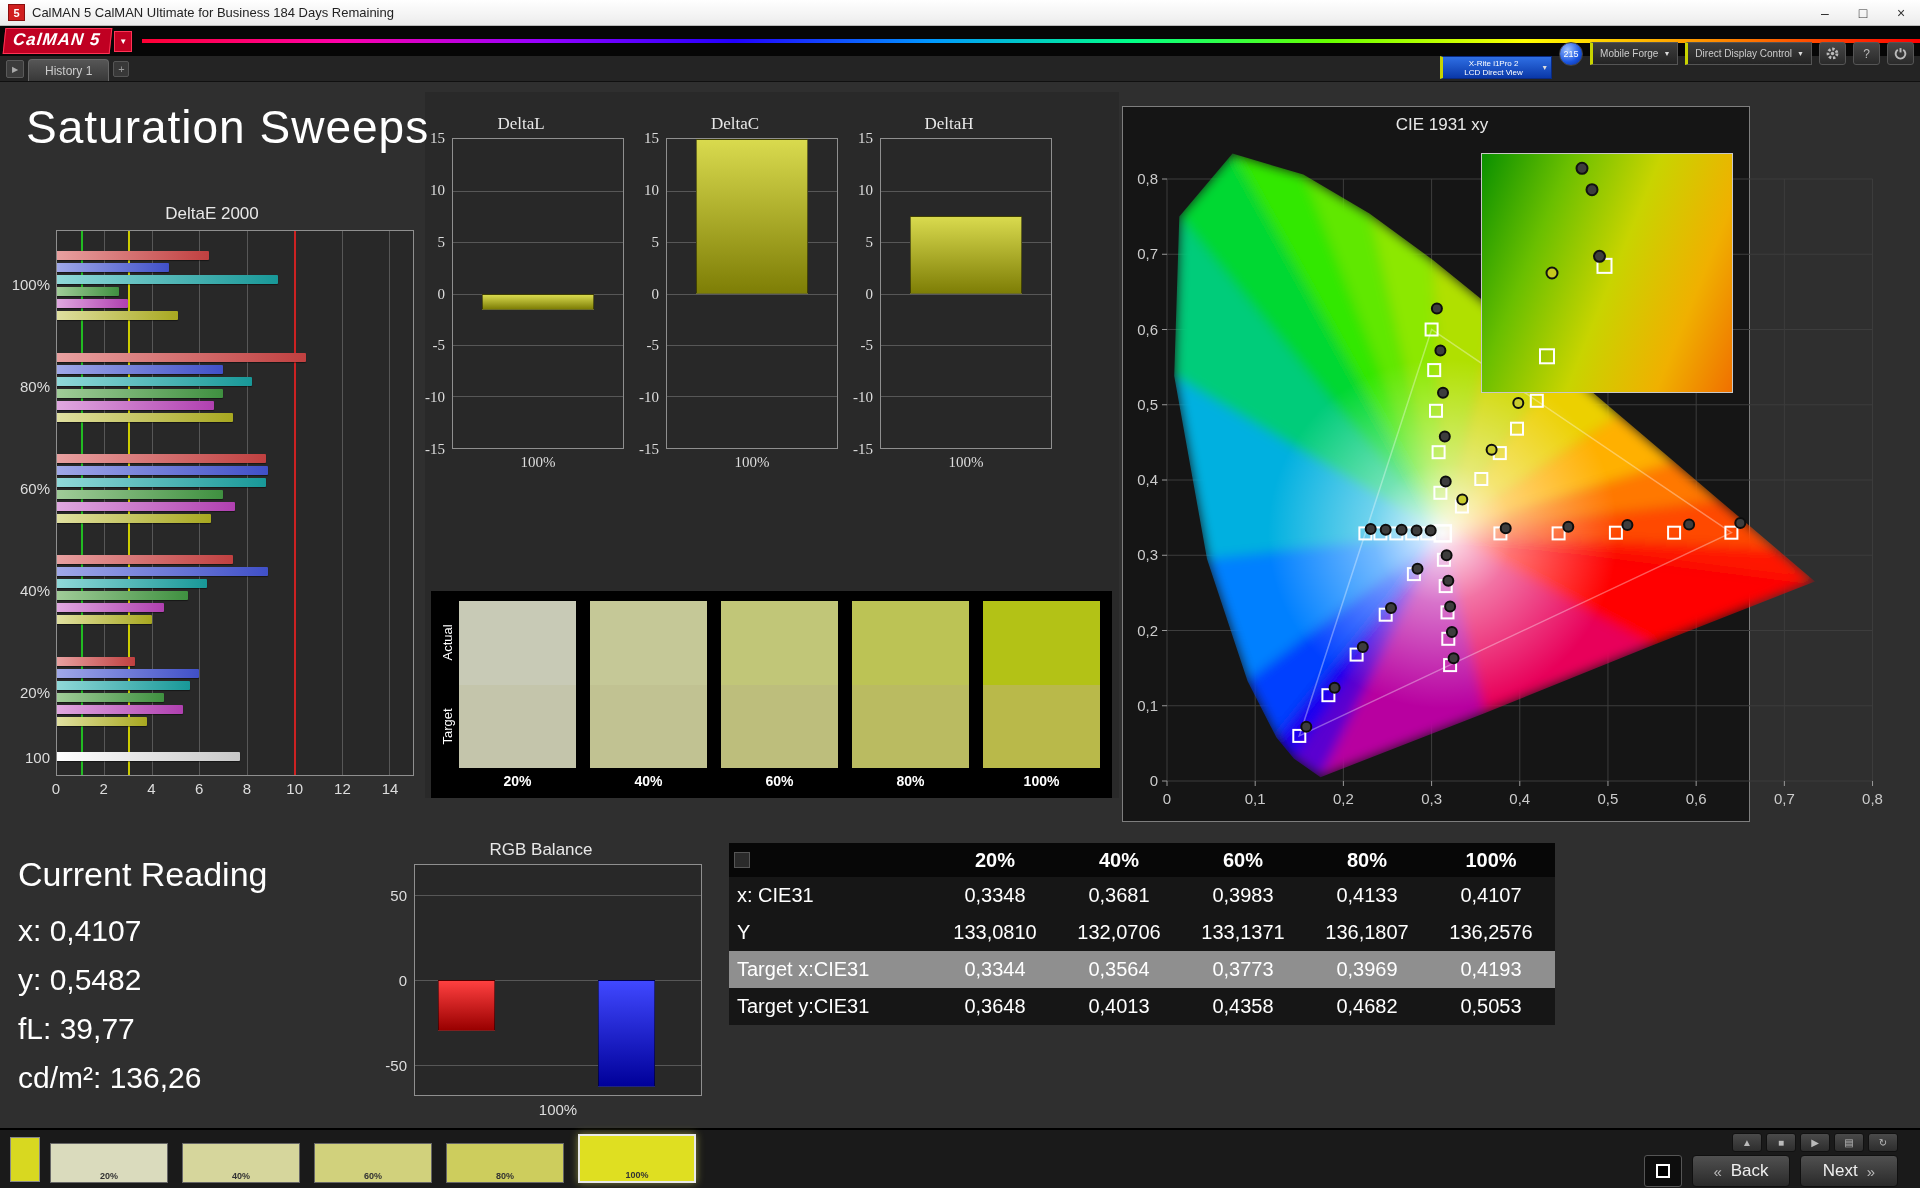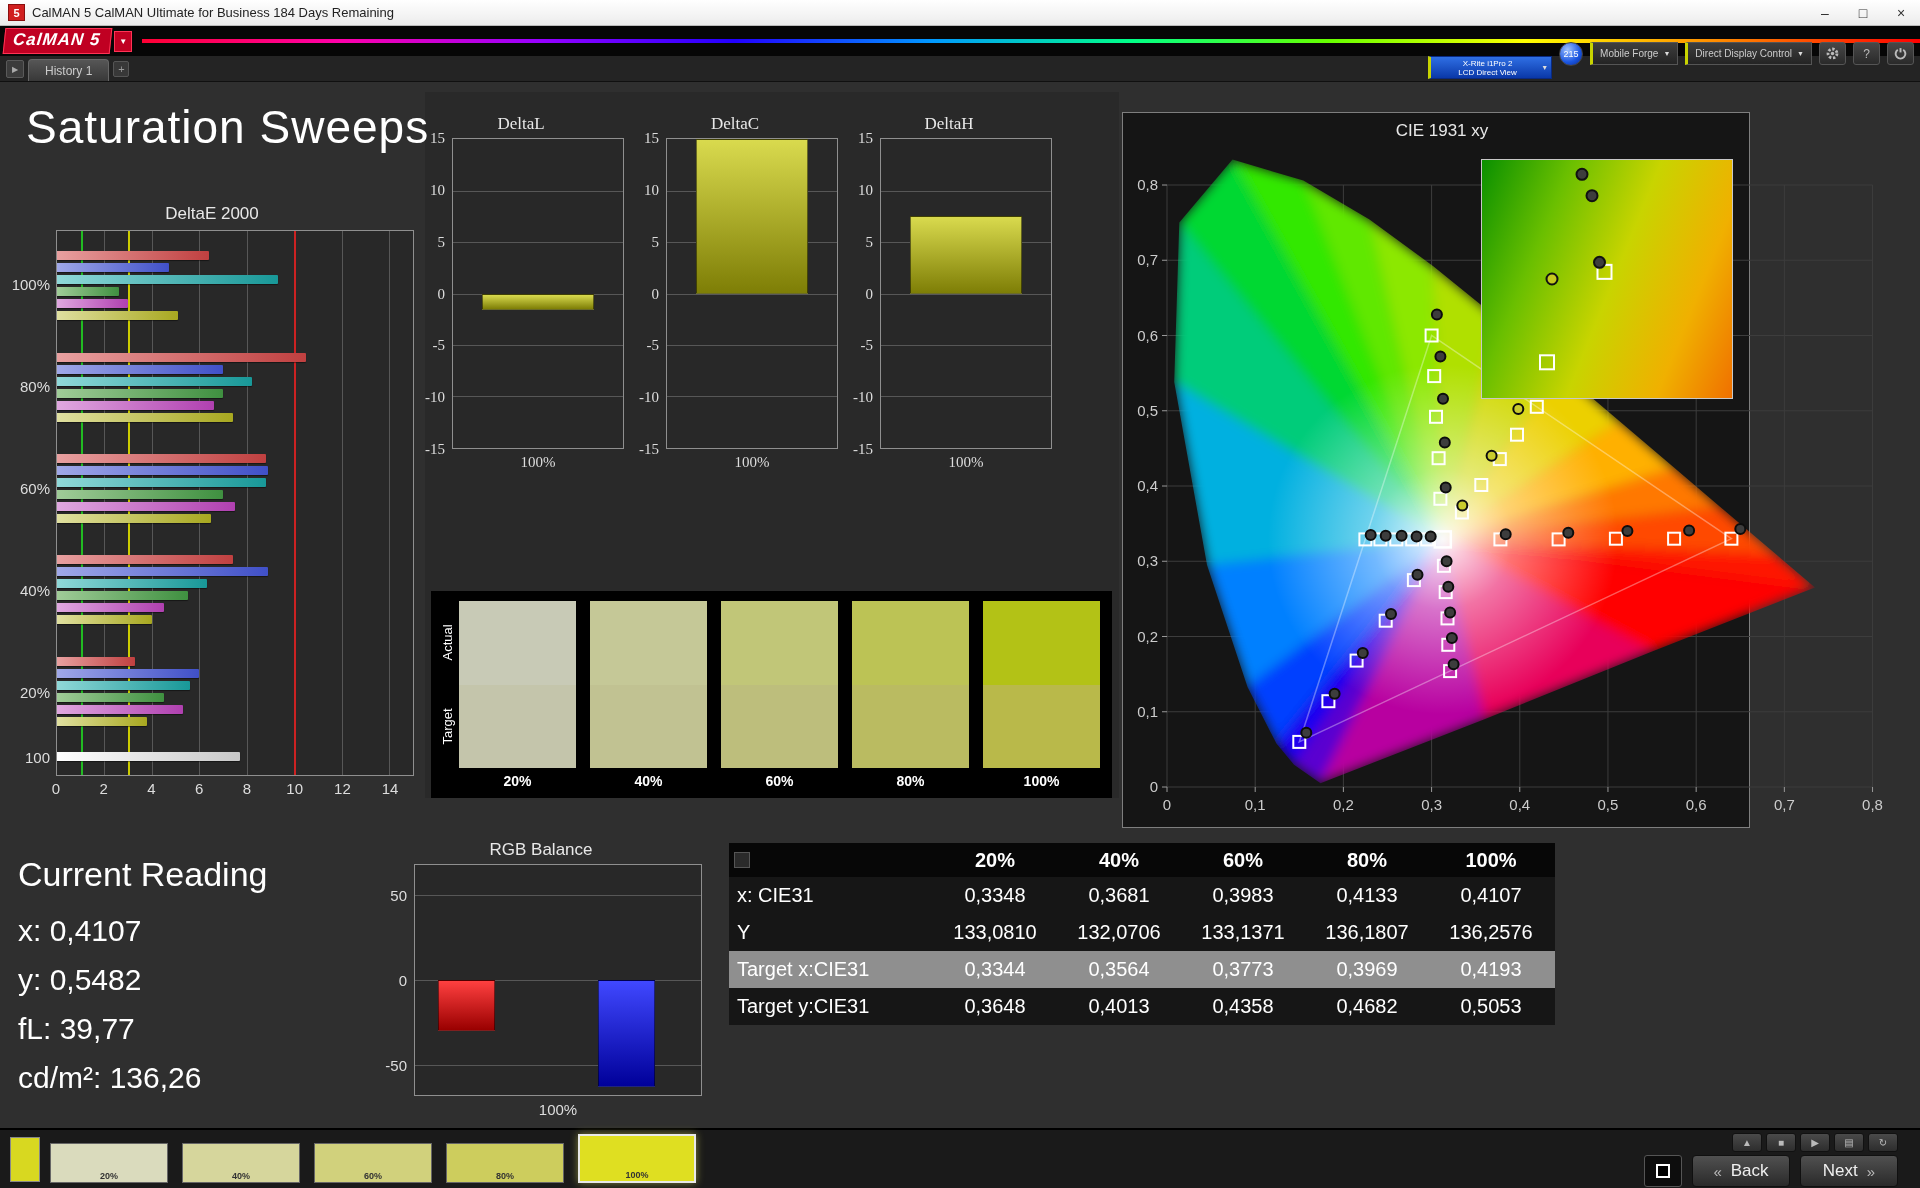--- a/index.html
+++ b/index.html
@@ -20,21 +20,21 @@
   .brand-text{background:#c00022;color:#fff;font-style:italic;font-weight:bold;font-size:17px;letter-spacing:1px;padding:1px 10px 3px 8px;transform:skewX(-6deg);border:1px solid #ff3355;}
   .brand-caret{background:#c00022;color:#fff;font-size:8px;padding:5px 4px;margin-left:3px;border:1px solid #ff3355;}
   .rainbow{flex:1;height:4px;margin-left:10px;background:linear-gradient(90deg,#ff0033,#ff00aa,#9900ff,#2200ff,#0099ff,#00ff88,#66ff00,#ffff00,#ff8800,#ff0000);}
 
   
   .tabbar{position:absolute;top:56px;height:26px;left:0;right:0;background:#242424;border-bottom:1px solid #101010;display:flex;align-items:flex-end;padding:0 6px;}
   .tab-scroll{width:18px;height:18px;margin:0 4px 3px 0;background:#3c3c3c;border:1px solid #5a5a5a;color:#aaa;font-size:8px;display:flex;align-items:center;justify-content:center;border-radius:2px;}
   .tab{background:linear-gradient(#565656,#383838);border:1px solid #666;border-bottom:none;border-radius:4px 4px 0 0;padding:4px 16px 3px;font-size:12px;color:#ccc;}
   .tab-add{width:16px;height:16px;margin:0 0 4px 4px;background:#383838;border:1px solid #555;color:#999;font-size:11px;display:flex;align-items:center;justify-content:center;border-radius:2px;}
   .toolbar-right{margin-left:auto;display:flex;align-items:center;gap:7px;padding-bottom:2px;}
-  .meter-btn{width:124px;height:23px;background:linear-gradient(#2f6fe4,#0a38a8);border:1px solid #0a2a80;border-left:3px solid #c8d400;display:flex;align-items:center;padding:0 3px;color:#fff;margin-top:28px;}
+  .meter-btn{width:112px;height:23px;background:linear-gradient(#2f6fe4,#0a38a8);border:1px solid #0a2a80;border-left:3px solid #c8d400;display:flex;align-items:center;padding:0 3px;color:#fff;margin-top:28px;}
   .meter-lines{flex:1;font-size:8px;line-height:9px;text-align:center;}
   .dd{font-size:7px;color:#ddd;}
   .badge{width:24px;height:24px;border-radius:50%;background:radial-gradient(circle at 35% 30%,#9cc0ff,#1a55e0 60%,#0a2a90);color:#fff;font-size:9px;display:flex;align-items:center;justify-content:center;border:1px solid #444;}
   .tool-btn{height:23px;background:linear-gradient(#3e3e3e,#242424);border:1px solid #555;border-left:3px solid #c8d400;color:#ccc;font-size:10px;display:flex;align-items:center;gap:5px;padding:0 7px;}
   .sq-btn{width:27px;height:23px;background:linear-gradient(#474747,#2a2a2a);border:1px solid #555;color:#bbb;display:flex;align-items:center;justify-content:center;font-size:12px;border-radius:3px;}
 
   
   .main{position:absolute;top:82px;height:1046px;left:0;right:0;background:#2f2f2f;}
   .charts-bg{position:absolute;left:425px;top:10px;width:694px;height:706px;background:#292929;}
   .page-title{position:absolute;left:26px;top:18px;font-size:46px;font-weight:normal;color:#fff;letter-spacing:1px;}
@@ -69,21 +69,21 @@
   
   #swatch-panel{position:absolute;left:431px;top:509px;width:681px;height:207px;background:#000;display:flex;padding:10px 12px 4px 4px;}
   .sw-gutter{width:24px;display:flex;flex-direction:column;color:#fff;font-size:13px;margin-bottom:26px;}
   .sw-gutter .vtext{flex:1;display:flex;align-items:center;justify-content:center;writing-mode:vertical-rl;transform:rotate(180deg);}
   .sw-items{flex:1;display:flex;gap:14px;}
   .sw-col{flex:1;display:flex;flex-direction:column;}
   .sw-actual,.sw-target{flex:1;}
   .sw-label{height:26px;display:flex;align-items:center;justify-content:center;color:#fff;font-size:14px;font-weight:bold;}
 
   
-  #cie-panel{position:absolute;left:1122px;top:30px;width:628px;height:716px;background:#151515;border:1px solid #7e7e7e;padding-left:12px;}
+  #cie-panel{position:absolute;left:1122px;top:24px;width:628px;height:716px;background:#151515;border:1px solid #7e7e7e;padding-left:12px;}
   .cie-title{text-align:center;font-size:17px;color:#e8e8e8;height:30px;padding-top:8px;}
   #cie-svg{position:absolute;left:0;top:30px;width:792px;height:682px;}
   .cie-lab{fill:#cccccc;font-size:15px;font-family:"Liberation Sans",sans-serif;}
   #cie-inset{position:absolute;right:16px;top:46px;width:252px;height:240px;border:1px solid #c8c8c8;background:linear-gradient(112deg,#0a9000 0%,#6abf00 26%,#c8d400 52%,#f0b000 78%,#f07000 100%);}
   #inset-svg{position:absolute;inset:0;width:100%;height:100%;}
 
   
   #current-reading{position:absolute;left:18px;top:773px;color:#ffffff;}
   .cr-title{font-size:34px;margin-bottom:20px;}
   .cr-line{font-size:30px;margin-bottom:15px;}

